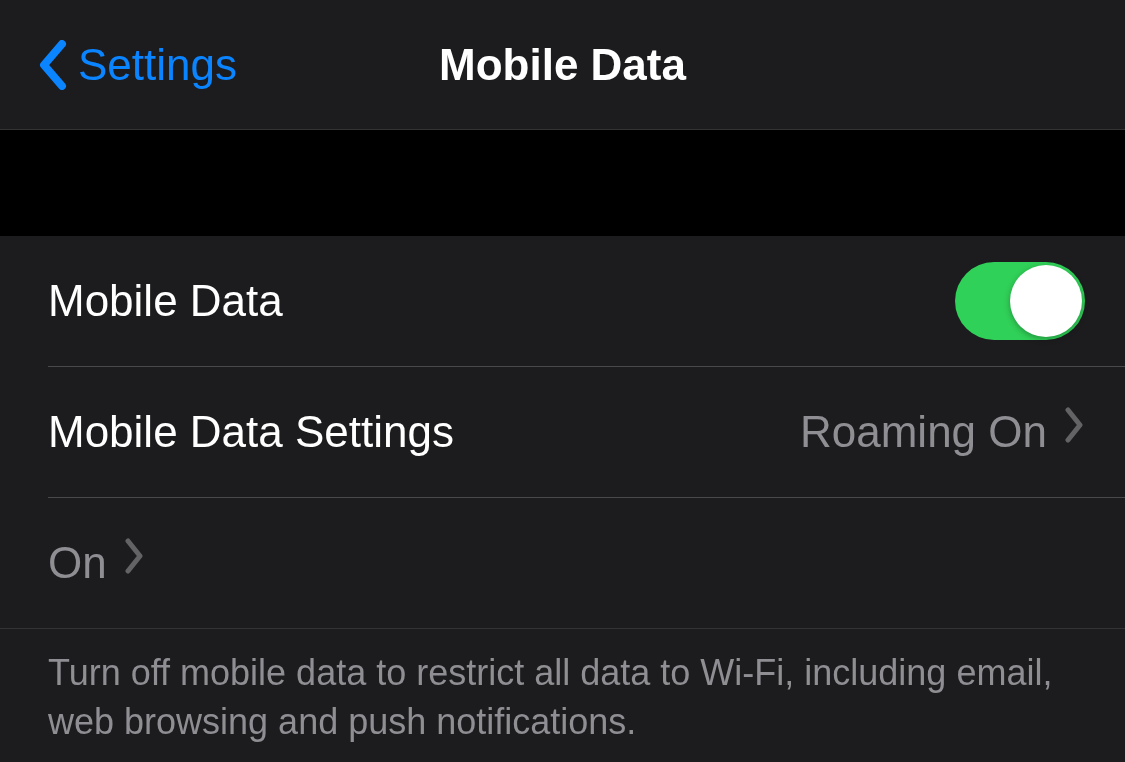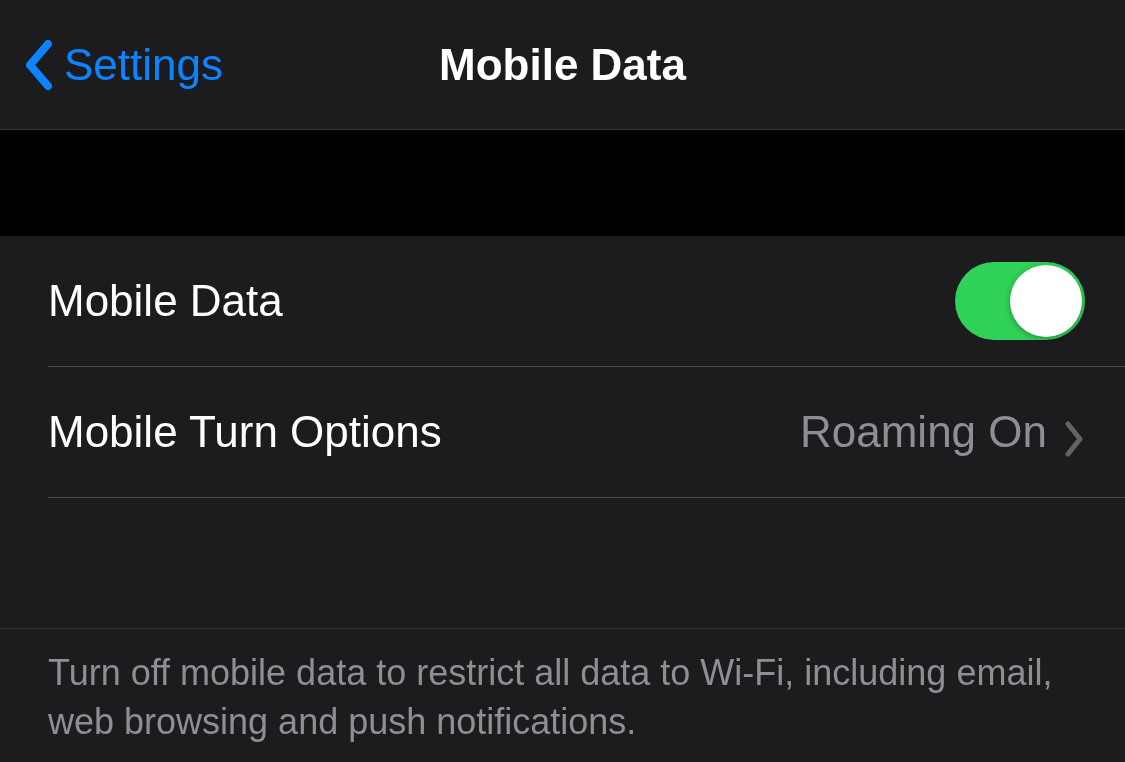--- a/index.html
+++ b/index.html
@@ -18,21 +18,21 @@
       height: 130px;
       background: #1c1c1e;
       display: flex;
       align-items: center;
       position: relative;
       border-bottom: 1px solid rgba(255,255,255,0.1);
     }
     .back-button {
       display: flex;
       align-items: center;
-      padding-left: 22px;
+      padding-left: 36px;
       cursor: pointer;
     }
     .back-chevron {
       color: #0a84ff;
       font-size: 60px;
       font-weight: 600;
       display: flex;
       align-items: center;
     }
     .back-label {
@@ -69,21 +69,21 @@
       background: rgba(255,255,255,0.2);
       margin-left: 48px;
     }
     .row-label {
       color: #fff;
       font-size: 44px;
       font-weight: 400;
     }
     .row-right {
       display: flex;
-      align-items: flex-end;
+      align-items: flex-start;
       gap: 18px;
     }
     .row-value {
       color: #8e8e93;
       font-size: 44px;
       font-weight: 400;
     }
     .chevron-right {
       color: #636366;
       display: flex;
@@ -140,31 +140,39 @@
   <div class="row">
     <span class="row-label">Mobile Data</span>
     <div class="toggle on">
       <div class="toggle-knob"></div>
     </div>
   </div>
 
   <div class="row-separator"></div>
 
   <div class="row">
-    <span class="row-label">Mobile Turn Options</span>
+    <span class="row-label">Mobile Data Settings</span>
     <div class="row-right">
       <span class="row-value">Roaming On</span>
       <span class="chevron-right">
         <svg width="20" height="36" viewBox="0 0 20 36" fill="none">
           <path d="M3 3 L15 18 L3 33" stroke="#636366" stroke-width="5" stroke-linecap="round" stroke-linejoin="round"></path>
         </svg>
       </span>
     </div>
   </div>
 
   <div class="row-separator"></div>
 
   <div class="row">
+    <div class="row-right">
+      <span class="row-value">On</span>
+      <span class="chevron-right">
+        <svg width="20" height="36" viewBox="0 0 20 36" fill="none">
+          <path d="M3 3 L15 18 L3 33" stroke="#636366" stroke-width="5" stroke-linecap="round" stroke-linejoin="round"></path>
+        </svg>
+      </span>
+    </div>
   </div>
 
 </div>
 
 <div class="footer-text">Turn off mobile data to restrict all data to Wi-Fi, including email, web browsing and push notifications.</div>
 
 </body></html>

